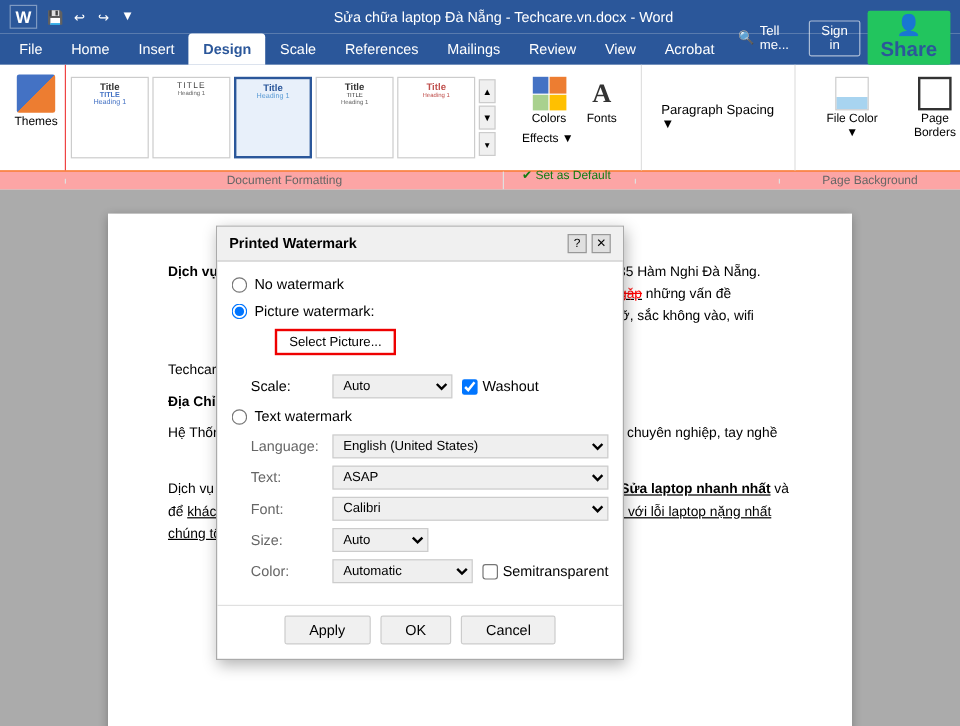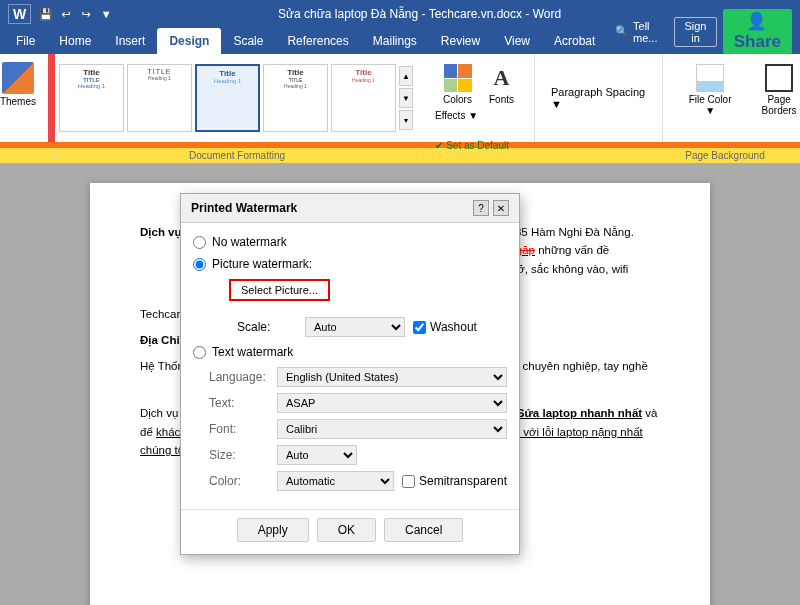--- a/index.html
+++ b/index.html
@@ -64,24 +64,24 @@
       padding: 2px 8px;
       font-size: 17px;
       cursor: pointer;
       border-radius: 2px;
       font-weight: 600;
     }
 
     
     .themes-section {
       padding: 4px 6px;
-      border-right: 7px solid #ef4444;
-      display: flex;
-      flex-direction: column;
-      align-items: flex-end;
+      border-right: 1px solid #ef4444;
+      display: flex;
+      flex-direction: column;
+      align-items: flex-start;
       justify-content: space-between;
       min-width: 55px;
     }
     .themes-btn {
       display: flex;
       flex-direction: column;
       align-items: center;
       cursor: pointer;
       padding: 4px 6px;
       border-radius: 3px;
@@ -290,21 +290,21 @@
       display: inline-block;
     }
 
     .scale-row {
       display: flex;
       align-items: center;
       gap: 8px;
       margin-bottom: 8px;
       font-size: 12px;
     }
-    .scale-label { width: 60px; margin-left: 28px; }
+    .scale-label { width: 60px; }
     .scale-select {
       width: 100px;
       padding: 2px 4px;
       border: 1px solid #ccc;
       font-size: 11px;
     }
     .washout-cb { display: flex; align-items: center; gap: 4px; }
     .twm-row {
       display: flex;
       align-items: center;
@@ -544,21 +544,21 @@
         <div class="pb-btn">
           <div class="pb-icon">
             <div class="pb2-icon"></div>
           </div>
           <span style="font-size:10px;text-align:center;">Page Borders</span>
         </div>
       </div>
     </div>
   </div>
 
-  <div style="display:flex; border-top:6px solid #f97316; background:#fde047;align-items:center;">
+  <div style="display:flex; border-top:1px solid #f97316; background:#fca5a5;align-items:center;">
     <div style="min-width:55px; text-align:center; font-size:10px; color:#666; padding:2px 0; border-right:1px solid #e0e0e0;"></div>
     <div style="flex:1; text-align:center; font-size:10px; color:#666; padding:2px 0; border-right:1px solid #e0e0e0;">Document Formatting</div>
     <div style="min-width:110px; text-align:center; font-size:10px; color:#666; padding:2px 0; border-right:1px solid #e0e0e0;"></div>
     <div style="min-width:120px; text-align:center; font-size:10px; color:#666; padding:2px 0; border-right:1px solid #e0e0e0;"></div>
     <div style="min-width:150px; text-align:center; font-size:10px; color:#666; padding:2px 0;">Page Background</div>
   </div>
 </div>
 
 <div class="doc-area">
 

